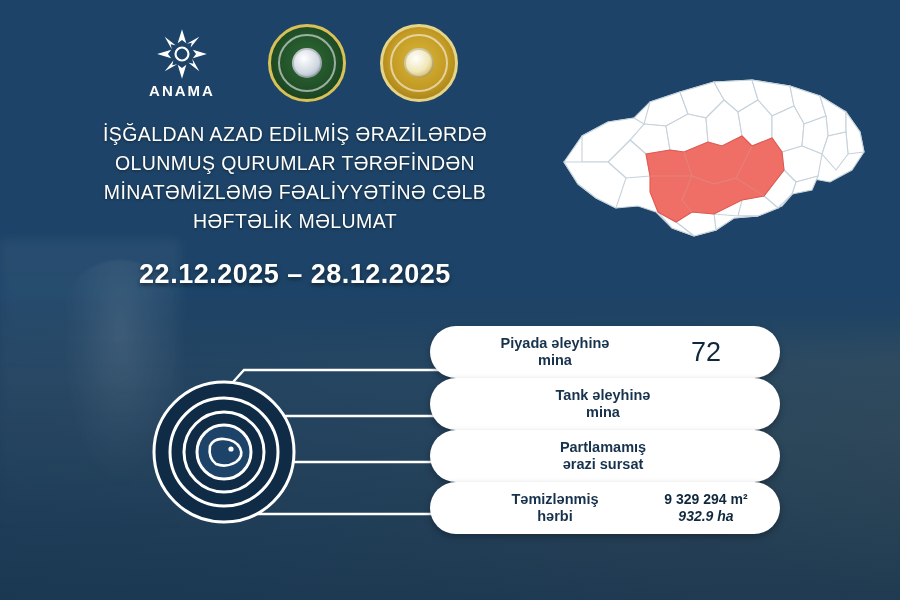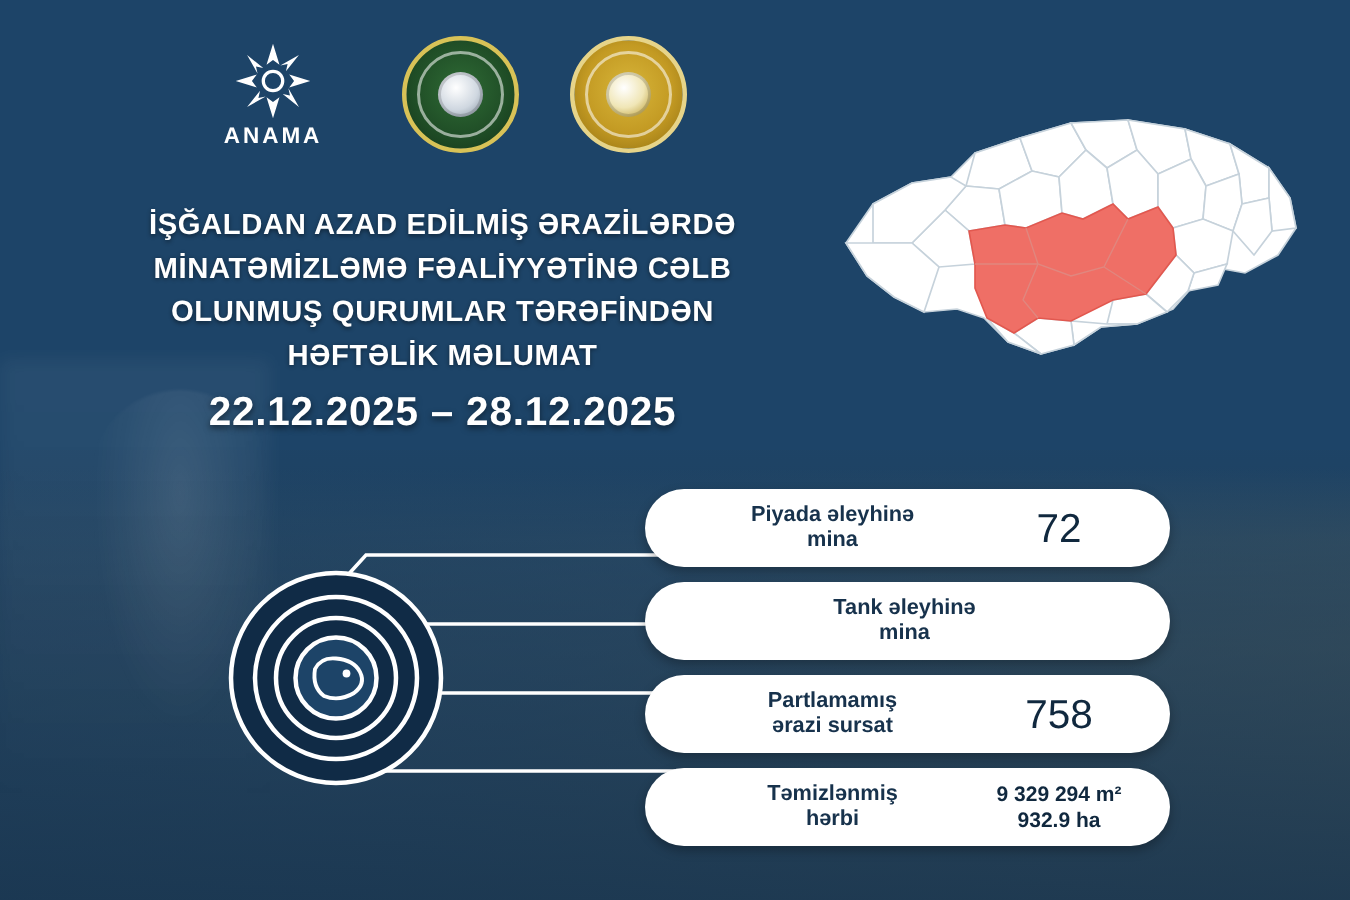--- a/index.html
+++ b/index.html
@@ -65,22 +65,22 @@
     width:30px;height:30px;border-radius:50%;
     background:radial-gradient(circle at 40% 35%, #ffffff 0%, #cfd7e0 55%, #7d8b99 100%);
     box-shadow:0 0 0 2px rgba(0,0,0,0.15) inset;
   }
   .emblem.fhn .core{
     background:radial-gradient(circle at 40% 35%, #ffffff 0%, #f0e6b6 50%, #b08d1c 100%);
   }
 
   
   .title{
-    position:absolute;left:60px;top:136px;width:470px;
-    text-align:center;color:#ffffff;font-weight:bold;
+    position:absolute;left:60px;top:120px;width:470px;
+    text-align:center;color:#ffffff;font-weight:normal;
     font-size:19.5px;line-height:1.48;letter-spacing:0.4px;
     text-shadow:0 1px 3px rgba(0,0,0,0.45);
   }
   .title span{display:block;}
   .period{
     position:absolute;left:60px;top:259px;width:470px;text-align:center;
     color:#ffffff;font-weight:bold;font-size:27px;letter-spacing:0.5px;
     text-shadow:0 2px 4px rgba(0,0,0,0.5);
   }
 
@@ -91,35 +91,35 @@
   .radar{
     position:absolute;left:152px;top:380px;width:144px;height:144px;
   }
 
   
   .lines{position:absolute;left:120px;top:320px;width:360px;height:260px;pointer-events:none;}
 
   
   .cards{position:absolute;left:430px;top:326px;width:350px;}
   .card{
-    background:#ffffff;border-radius:26px;height:52px;margin-bottom:10px;
+    background:#ffffff;border-radius:26px;height:52px;
     display:flex;align-items:center;justify-content:space-between;
     padding:0 26px 0 22px;box-shadow:0 3px 7px rgba(0,0,0,0.28);
     position:relative;
   }
   .card .label{
     color:#17324c;font-weight:bold;font-size:14.5px;line-height:1.2;
     text-align:center;flex:1;
   }
   .card .value{
     color:#10283e;font-weight:normal;font-size:27px;min-width:96px;text-align:center;
     white-space:nowrap;
   }
   .card.area .value{font-size:14px;line-height:1.25;font-weight:bold;}
-  .card .value .v2{display:block;}
+  .card .value .v2{display:block;font-style:italic;}
 </style>
 </head>
 <body>
 
 <div class="stage">
   <div class="bg-ground"></div>
   <div class="bg-figure2"></div>
   <div class="bg-figure"></div>
 
   <div class="logos">
@@ -147,22 +147,22 @@
     </div>
 
     <div class="emblem fhn">
       <div class="inner-ring"></div>
       <div class="core"></div>
     </div>
   </div>
 
   <div class="title">
     <span>İŞĞALDAN AZAD EDİLMİŞ ƏRAZİLƏRDƏ</span>
+    <span>OLUNMUŞ QURUMLAR TƏRƏFİNDƏN</span>
     <span>MİNATƏMİZLƏMƏ FƏALİYYƏTİNƏ CƏLB</span>
-    <span>OLUNMUŞ QURUMLAR TƏRƏFİNDƏN</span>
     <span>HƏFTƏLİK MƏLUMAT</span>
   </div>
 
   <div class="period">22.12.2025 – 28.12.2025</div>
 
   <svg class="map" viewBox="0 0 330 190">
     <g stroke="#c6d2db" stroke-width="1.1" fill="#ffffff">
       <path d="M18,96 L36,70 L62,56 L88,52 L104,36 L134,26 L168,16 L206,14 L244,20 L274,30 L300,46 L314,66 L318,86 L306,104 L284,116 L262,112 L250,124 L236,140 L212,150 L188,152 L170,164 L148,170 L126,162 L110,146 L92,140 L70,142 L50,132 L32,118 Z"></path>
       <path d="M104,36 L134,26 L142,48 L120,60 L98,58 Z"></path>
       <path d="M134,26 L168,16 L178,34 L160,52 L142,48 Z"></path>
@@ -241,21 +241,20 @@
         <span>Tank əleyhinə</span><br>
         <span>mina</span>
       </div>
     </div>
 
     <div class="card">
       <div class="label">
         <span>Partlamamış</span><br>
         <span>ərazi sursat</span>
       </div>
-      <div class="value">758</div>
     </div>
 
     <div class="card area">
       <div class="label">
         <span>Təmizlənmiş</span><br>
         <span>hərbi</span>
       </div>
       <div class="value">
         <span>9 329 294 m²</span>
         <span class="v2">932.9 ha</span>

